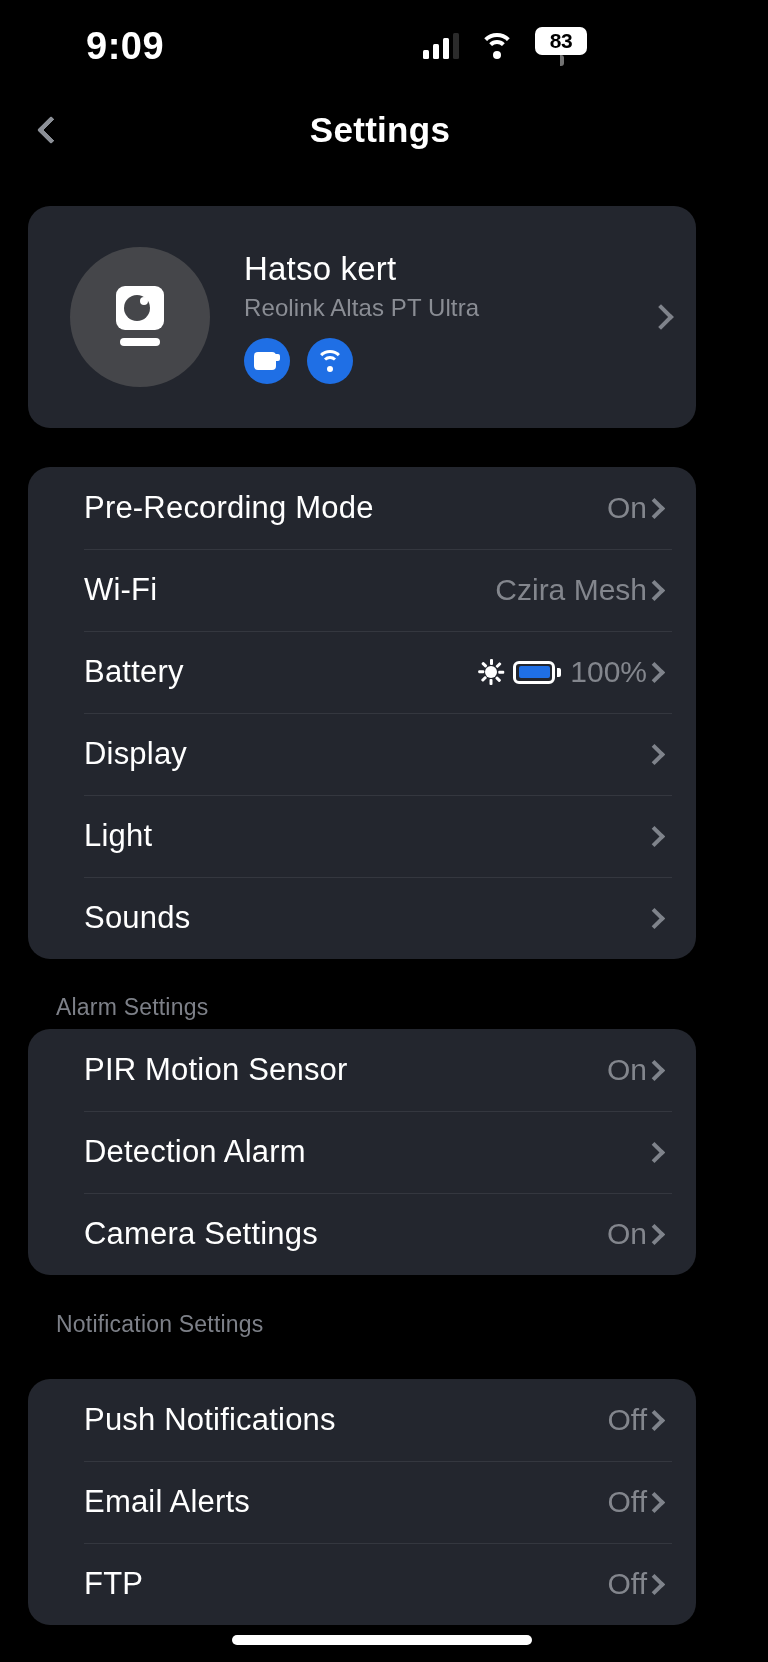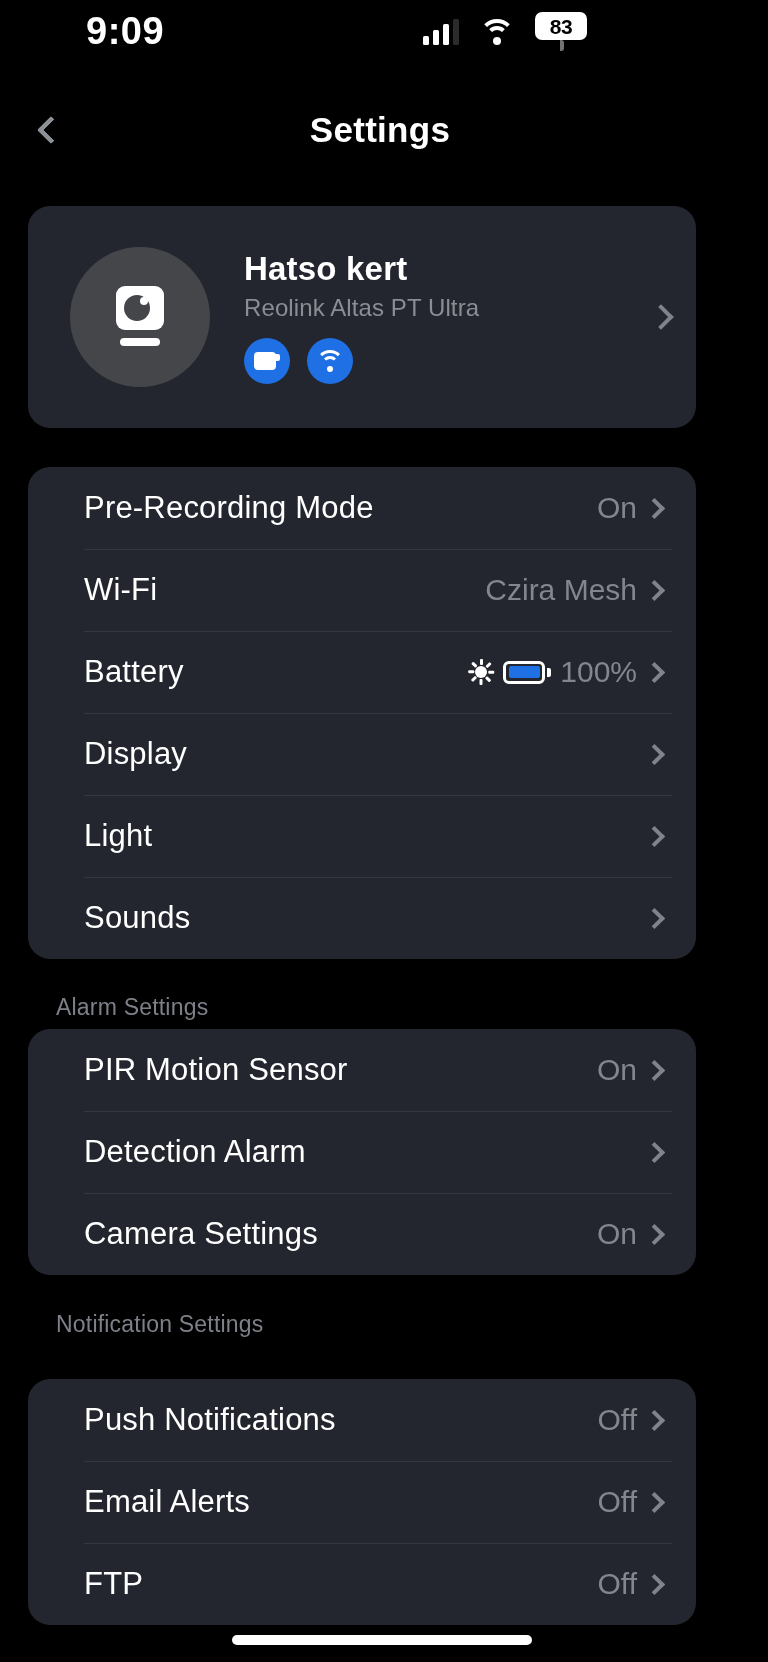--- a/index.html
+++ b/index.html
@@ -7,22 +7,22 @@
     width:768px; height:1662px;
     background:#000;
     font-family:"Liberation Sans", sans-serif;
     overflow:hidden;
   }
   .phone { position:relative; width:768px; height:1662px; background:#000; }
 
   
   .statusbar {
     position:absolute; top:0; left:0; width:633px; height:92px;
-    display:flex; align-items:flex-start; justify-content:space-between;
-    padding:12px 46px 0 86px;
+    display:flex; align-items:center; justify-content:space-between;
+    padding:0 46px 0 86px;
   }
   .sb-time {
     color:#fff; font-size:38px; font-weight:600; letter-spacing:0.5px;
     line-height:1;
   }
   .sb-right { display:flex; align-items:center; gap:20px; }
 
   .signal { display:flex; align-items:flex-end; gap:4px; height:26px; }
   .signal i { display:block; width:6px; background:#fff; border-radius:1.5px; }
   .signal i:nth-child(1){ height:9px; }
@@ -103,21 +103,21 @@
     content:""; position:absolute; right:2px; top:2px;
     width:8px; height:8px; border-radius:50%; background:#fff;
   }
   .cam-glyph .base {
     position:absolute; bottom:2px; left:8px; width:40px; height:8px;
     background:#fff; border-radius:4px;
   }
 
   .device-text { flex:1 1 auto; margin-left:34px; }
   .device-name {
-    color:#fff; font-size:33px; font-weight:700; line-height:1.15;
+    color:#fff; font-size:33px; font-weight:400; line-height:1.15;
     letter-spacing:0.2px;
   }
   .device-model {
     color:#8a8d94; font-size:24px; font-weight:400;
     margin-top:6px; letter-spacing:0.1px;
   }
   .badges { display:flex; gap:17px; margin-top:16px; }
   .badge {
     width:46px; height:46px; border-radius:50%; background:#1f6fe5;
     display:flex; align-items:center; justify-content:center;
@@ -157,21 +157,21 @@
   }
   .row + .row::before {
     content:""; position:absolute; left:56px; right:24px; top:0;
     height:1px; background:#34373f;
   }
   .row-label {
     color:#fff; font-size:31px; font-weight:400; letter-spacing:0.2px;
     flex:1 1 auto; white-space:nowrap;
   }
   .row-value {
-    color:#83868d; font-size:30px; font-weight:400; margin-right:10px;
+    color:#83868d; font-size:30px; font-weight:400; 
     white-space:nowrap;
   }
   .row-chevron {
     width:15px; height:15px; border-right:4px solid #7f838b;
     border-top:4px solid #7f838b; transform:rotate(45deg);
     flex:0 0 auto; margin-right:4px;
   }
 
   
   .batt-icons { display:flex; align-items:center; gap:9px; margin-right:9px; }

